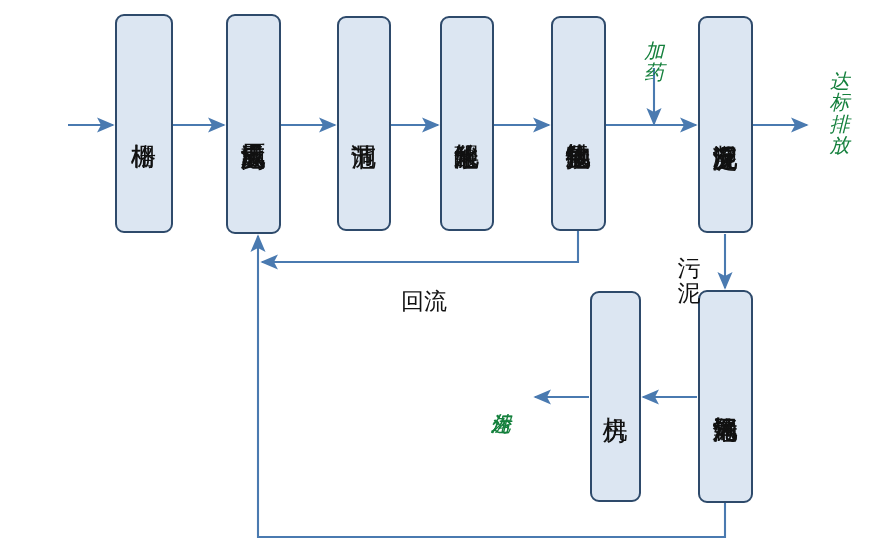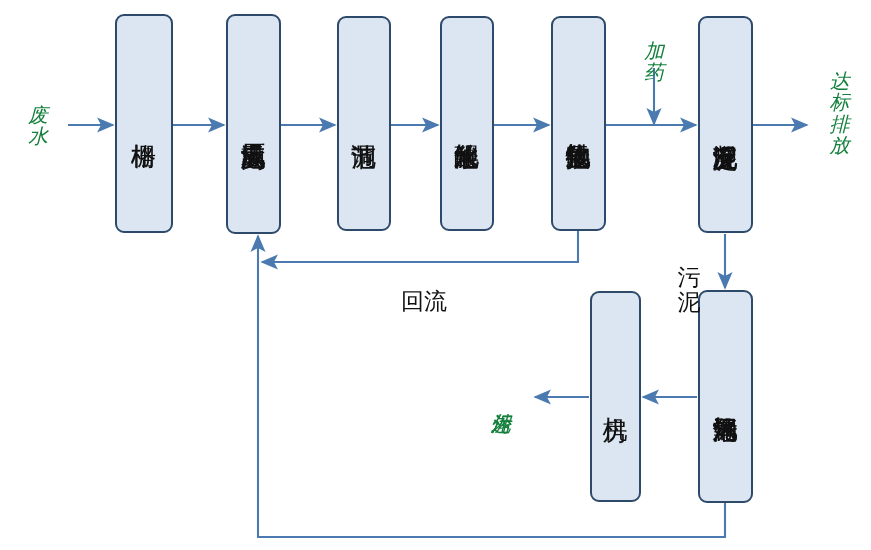--- a/index.html
+++ b/index.html
@@ -72,37 +72,34 @@
   </div>
 
   <div class="node" style="left:698px;top:290px;width:55px;height:213px;">
     <span class="vtext">污泥好氧消化池</span>
   </div>
 
   <div class="node" style="left:590px;top:291px;width:51px;height:211px;">
     <span class="vtext">机房</span>
   </div>
 
-  <div class="freetext" style="left:14px;top:84px;width:48px;">
-    <span style="display:inline-block;width:26px;">废水</span>
-  </div>
 
   <div class="freetext" style="left:630px;top:20px;width:48px;">
     <span style="display:inline-block;width:26px;">加药</span>
   </div>
 
   <div class="freetext" style="left:810px;top:50px;width:52px;">
     <span style="display:inline-block;width:27px;text-align:right;">达标排放</span>
   </div>
 
   <div class="freetext vert" style="left:490px;top:336px;height:124px;">
     <span>污泥外运</span>
   </div>
 
   <div class="edge-label" style="left:371px;top:265px;width:56px;margin-left:25px;">
     <span>回流</span>
   </div>
 
   <div class="edge-label" style="left:676px;top:232px;width:26px;">
-    <span style="display:inline-block;width:24px;margin-top:9px;">污泥</span>
+    <span style="display:inline-block;width:24px;">污泥</span>
   </div>
 
 </div>
 
 </body></html>

